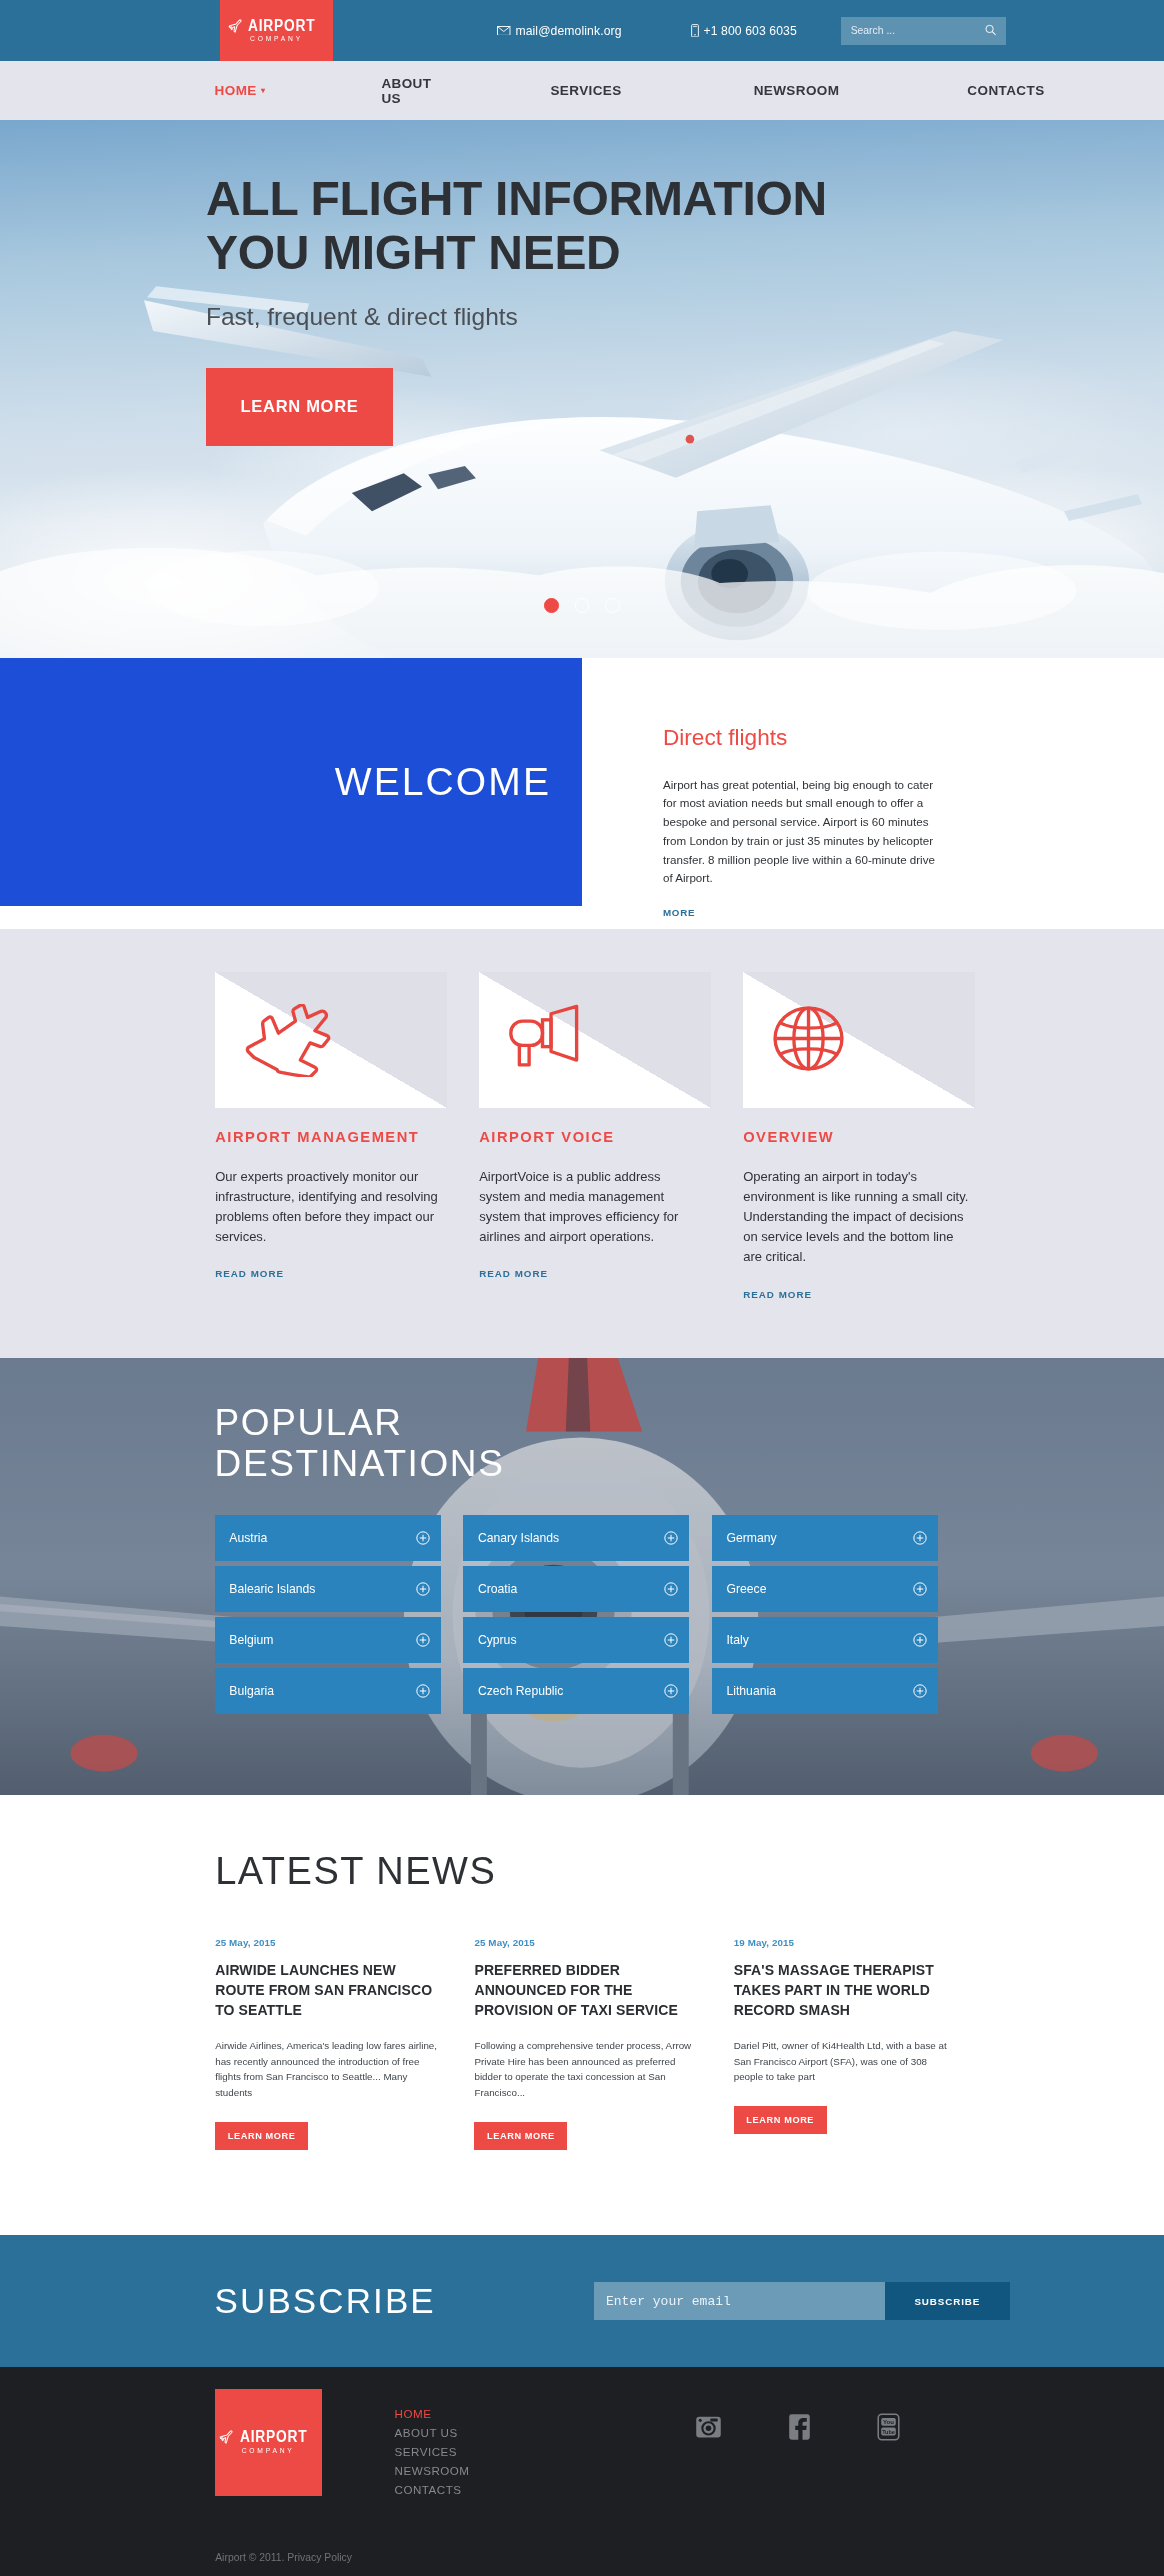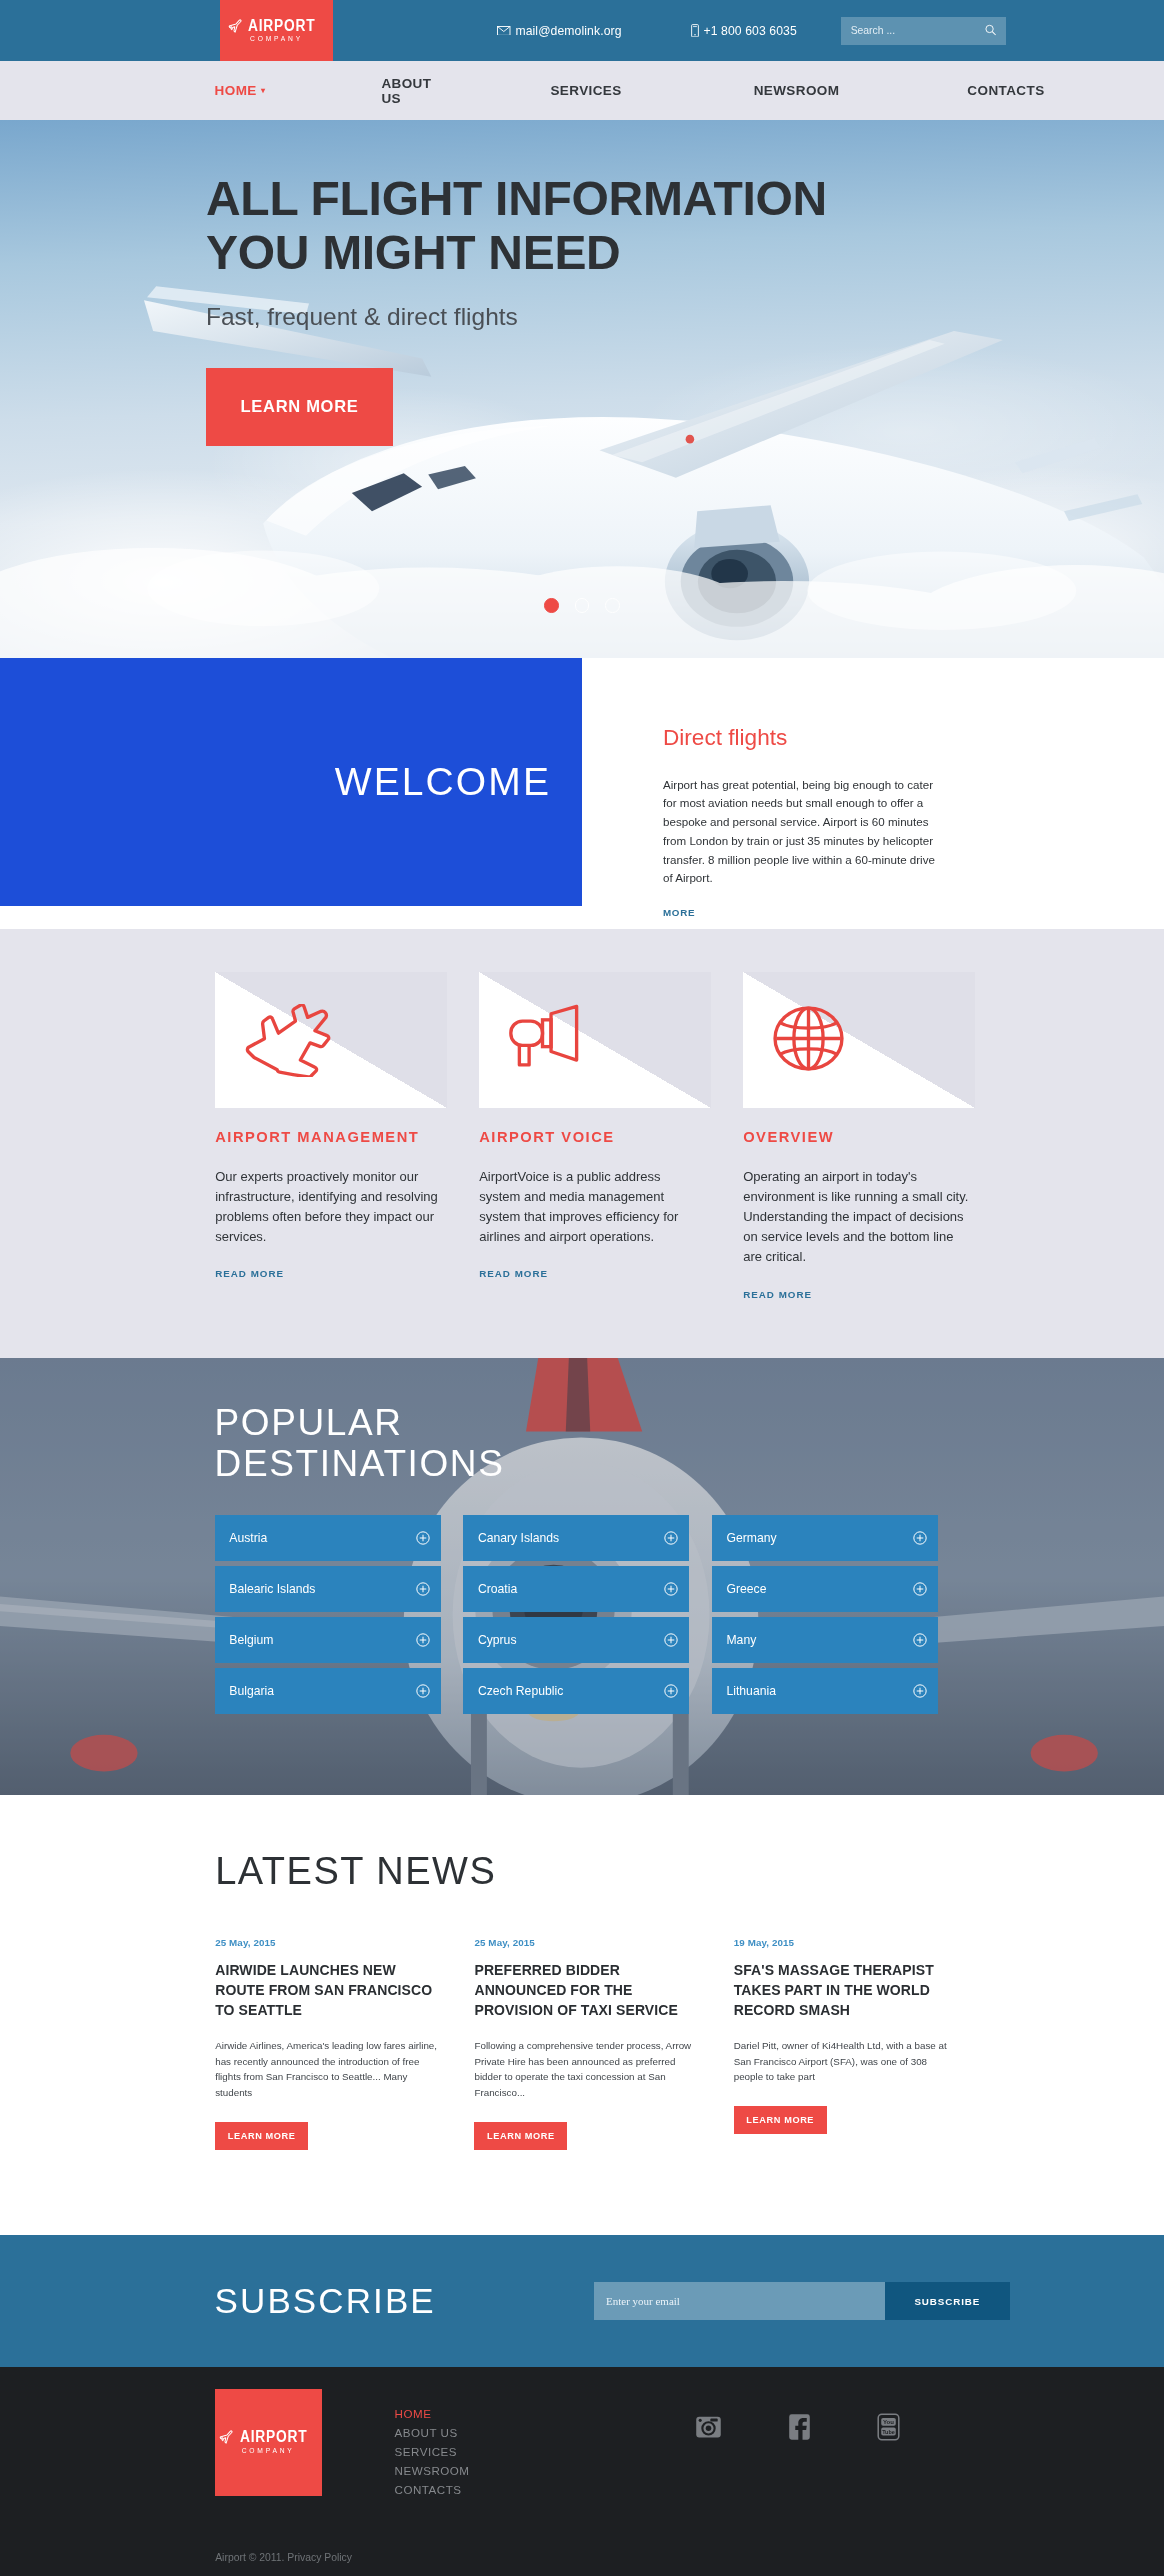--- a/index.html
+++ b/index.html
@@ -245,22 +245,22 @@
     display: flex; align-items: center; gap: 36px;
   }
   .sub-h2 {
     font-family: "Liberation Sans Narrow","Liberation Sans", sans-serif;
     font-weight: 300; font-size: 35px; color: #fff;
     letter-spacing: 2.1px; text-transform: uppercase; margin-left: 8.6px;
   }
   .sub-form { margin-left: 122px; display: flex; height: 38px; }
   .sub-form input {
     width: 291px; border: 0; outline: none; padding: 0 12.2px;
-    background: rgba(255,255,255,.30); color: #fff; font-size: 11px;
-    font-family: Liberation Serif, serif;
+    background: rgba(255,255,255,.30); color: #fff; font-size: 13px;
+    font-family: Liberation Mono, monospace;
   }
   .sub-form input::placeholder { color: #eaf3f9; }
   .sub-form button {
     width: 125px; border: 0; cursor: pointer;
     background: #10567f; color: #fff;
     font-size: 9.8px; font-weight: 700; letter-spacing: 0.9px;
     text-transform: uppercase;
     font-family: "Liberation Sans Narrow","Liberation Sans", sans-serif;
   }
 
@@ -623,21 +623,21 @@
           </div>
           <div class="dest-item">
             <span class="nm">Greece</span>
             <svg class="plus-ic" viewBox="0 0 24 24">
                 <circle cx="12" cy="12" r="10.6" fill="none" stroke="#fff" stroke-width="1.7"></circle>
                 <line x1="12" y1="6.4" x2="12" y2="17.6" stroke="#fff" stroke-width="1.7"></line>
                 <line x1="6.4" y1="12" x2="17.6" y2="12" stroke="#fff" stroke-width="1.7"></line>
               </svg>
           </div>
           <div class="dest-item">
-            <span class="nm">Many</span>
+            <span class="nm">Italy</span>
             <svg class="plus-ic" viewBox="0 0 24 24">
                 <circle cx="12" cy="12" r="10.6" fill="none" stroke="#fff" stroke-width="1.7"></circle>
                 <line x1="12" y1="6.4" x2="12" y2="17.6" stroke="#fff" stroke-width="1.7"></line>
                 <line x1="6.4" y1="12" x2="17.6" y2="12" stroke="#fff" stroke-width="1.7"></line>
               </svg>
           </div>
           <div class="dest-item">
             <span class="nm">Lithuania</span>
             <svg class="plus-ic" viewBox="0 0 24 24">
                 <circle cx="12" cy="12" r="10.6" fill="none" stroke="#fff" stroke-width="1.7"></circle>

